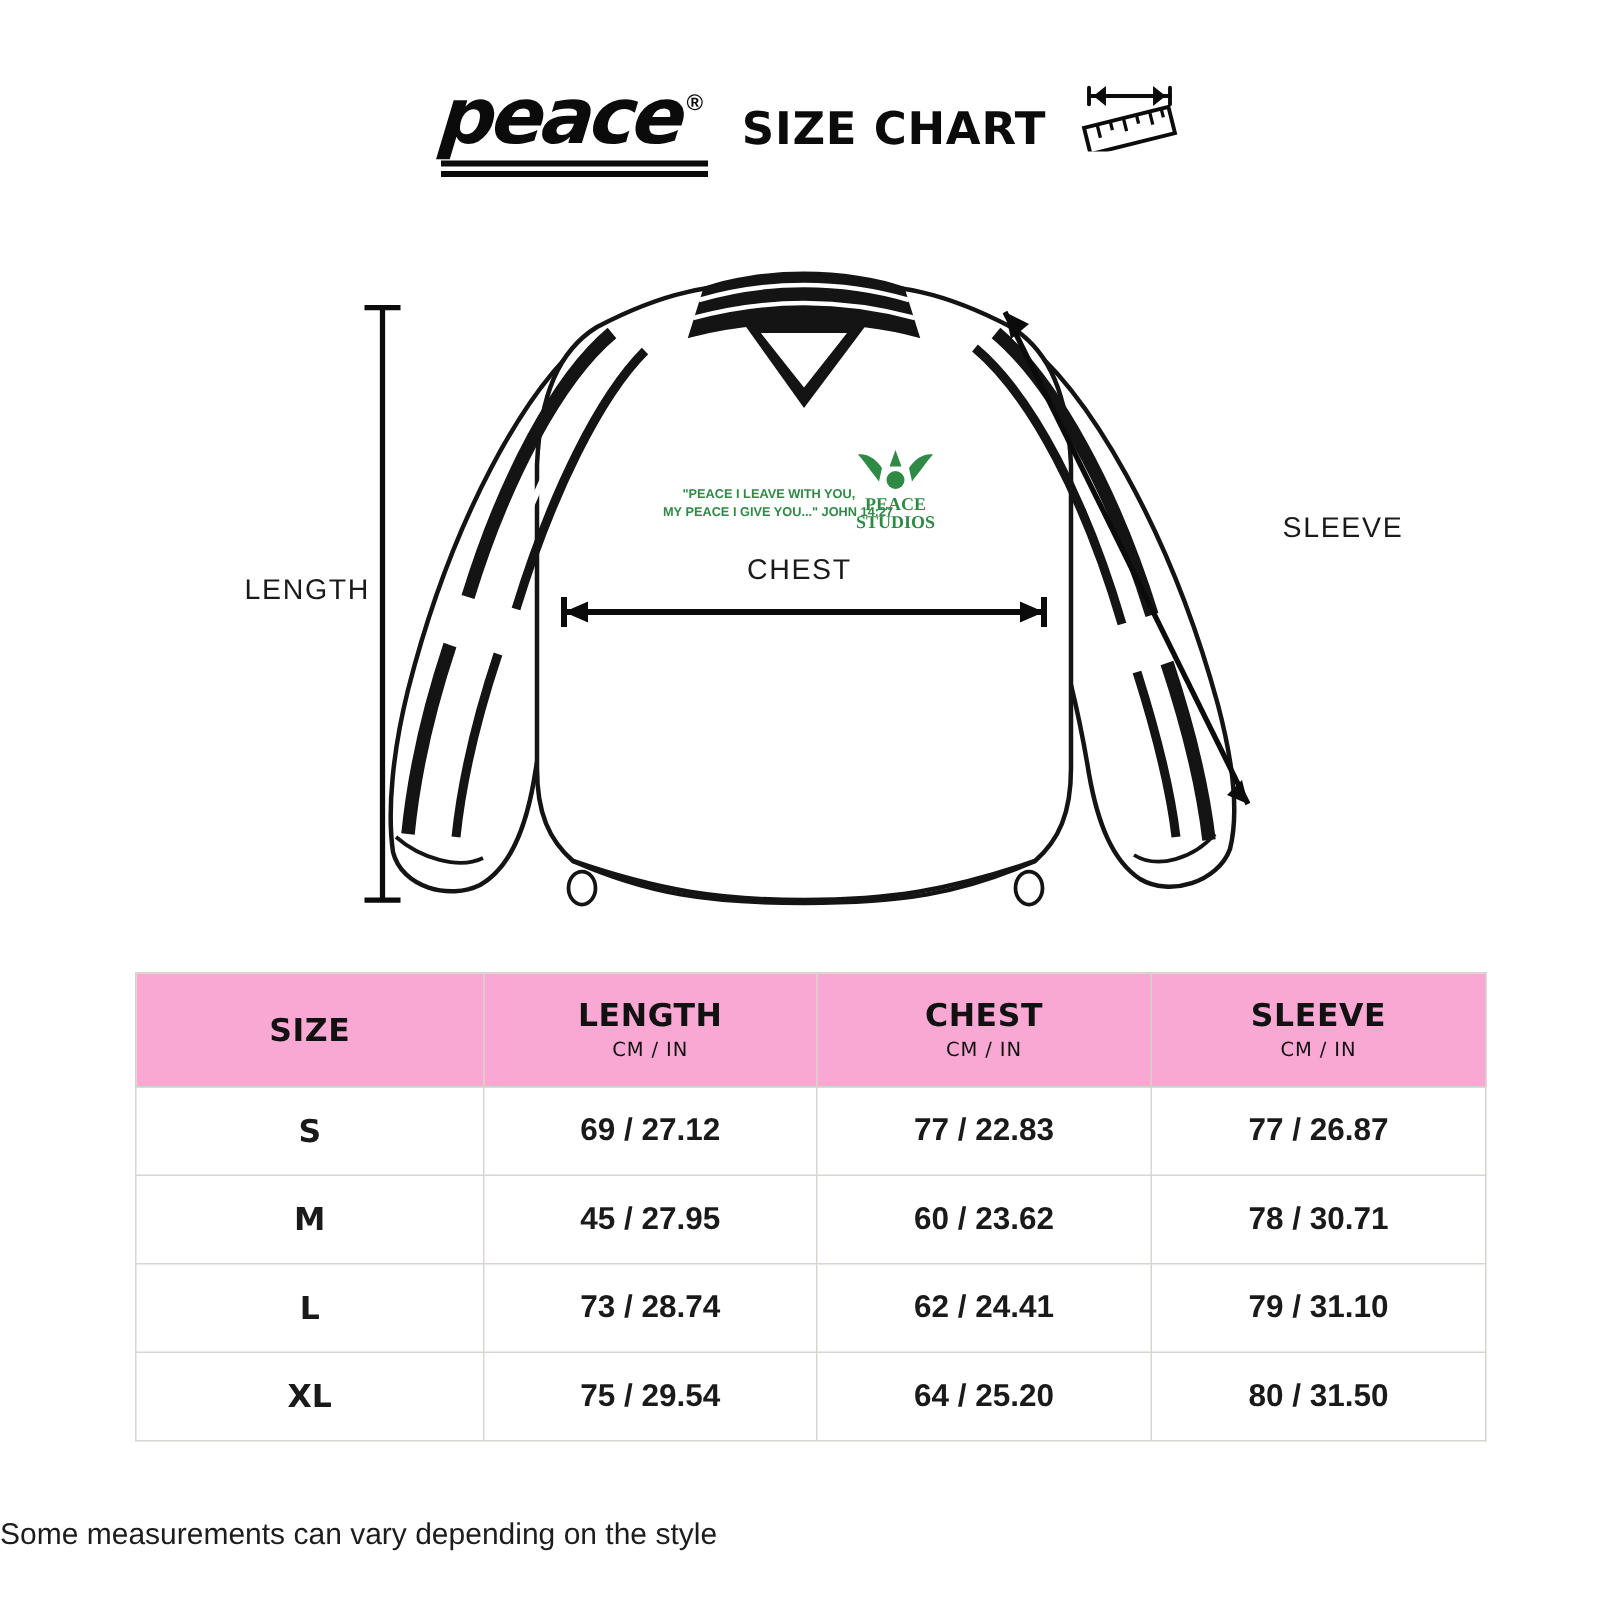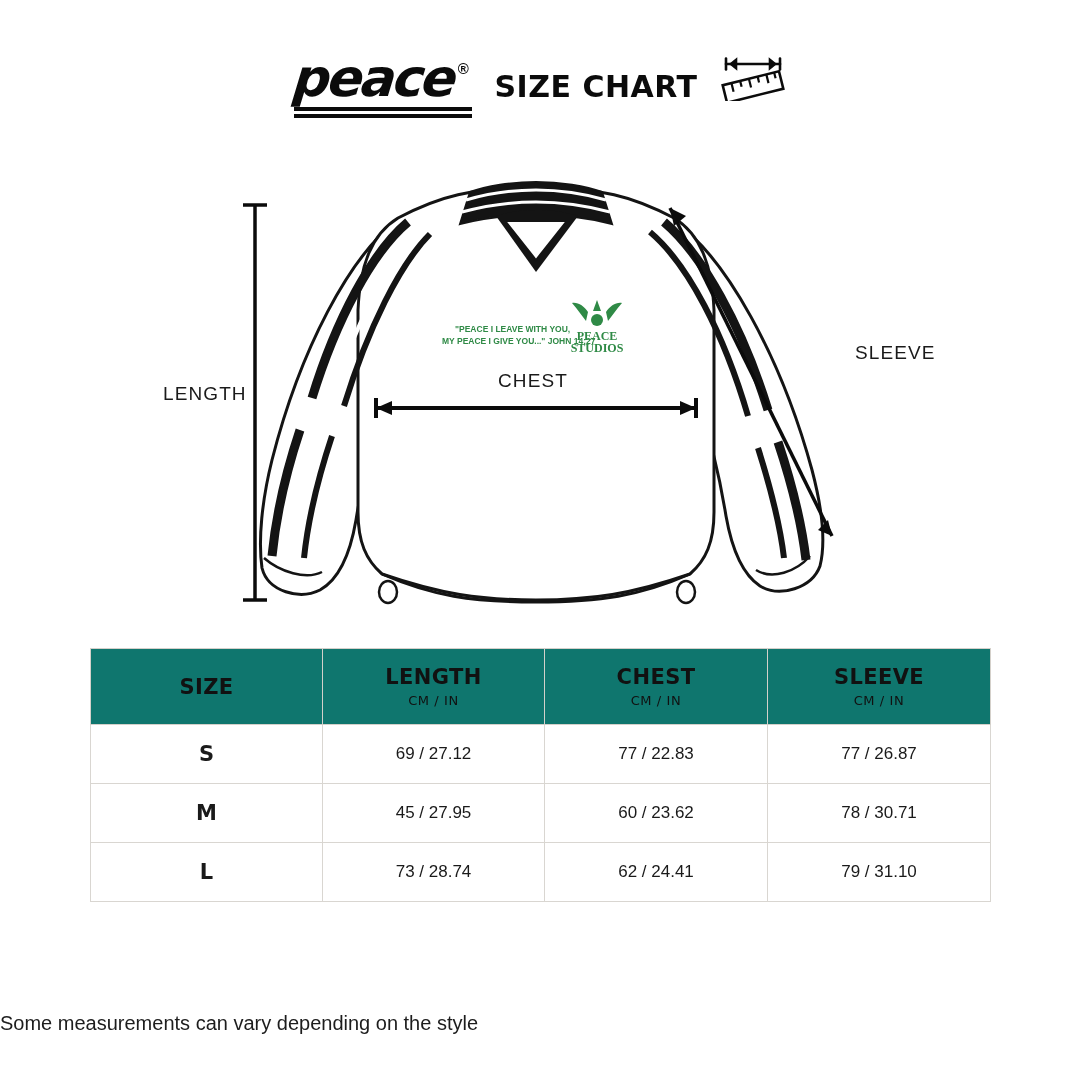--- a/index.html
+++ b/index.html
@@ -90,21 +90,21 @@
     position: absolute;
     top: 648px; left: 90px;
     width: 900px;
   }
   table {
     width: 900px;
     border-collapse: collapse;
     table-layout: fixed;
   }
   thead th {
-    background: #0f766e;
+    background: #f9a8d4;
     border: 1px solid #d4d0ca;
     height: 76px;
     font-family: "DejaVu Sans", sans-serif;
     font-weight: 700;
     font-size: 21px;
     color: #111;
     letter-spacing: 0.4px;
     padding: 16px;
     vertical-align: middle;
   }
@@ -112,23 +112,24 @@
     display: block;
     font-size: 13px;
     font-weight: 400;
     letter-spacing: 0.6px;
     margin-top: 4px;
   }
   tbody td {
     border: 1px solid #d9d6d1;
     height: 59px;
     text-align: center;
-    font-size: 17px;
+    font-size: 21px;
     color: #1a1a1a;
     font-family: "Liberation Sans", sans-serif;
+    font-weight: bold;
   }
   tbody td.size-cell {
     font-family: "DejaVu Sans", sans-serif;
     font-weight: 700;
     font-size: 21px;
   }
   col.c1 { width: 232px; }
   col.c2 { width: 222px; }
   col.c3 { width: 223px; }
   col.c4 { width: 223px; }
@@ -303,19 +304,25 @@
           <td>45 / 27.95</td>
           <td>60 / 23.62</td>
           <td>78 / 30.71</td>
         </tr>
         <tr>
           <td class="size-cell">L</td>
           <td>73 / 28.74</td>
           <td>62 / 24.41</td>
           <td>79 / 31.10</td>
         </tr>
+        <tr>
+          <td class="size-cell">XL</td>
+          <td>75 / 29.54</td>
+          <td>64 / 25.20</td>
+          <td>80 / 31.50</td>
+        </tr>
       </tbody>
     </table>
   </div>
 
   <div class="footnote">Some measurements can vary depending on the style</div>
 
 </div>
 
 </body></html>

